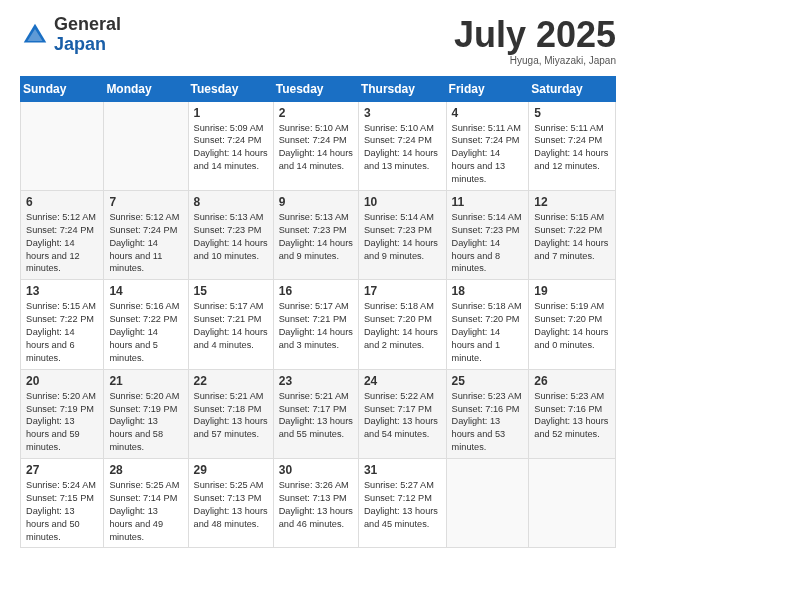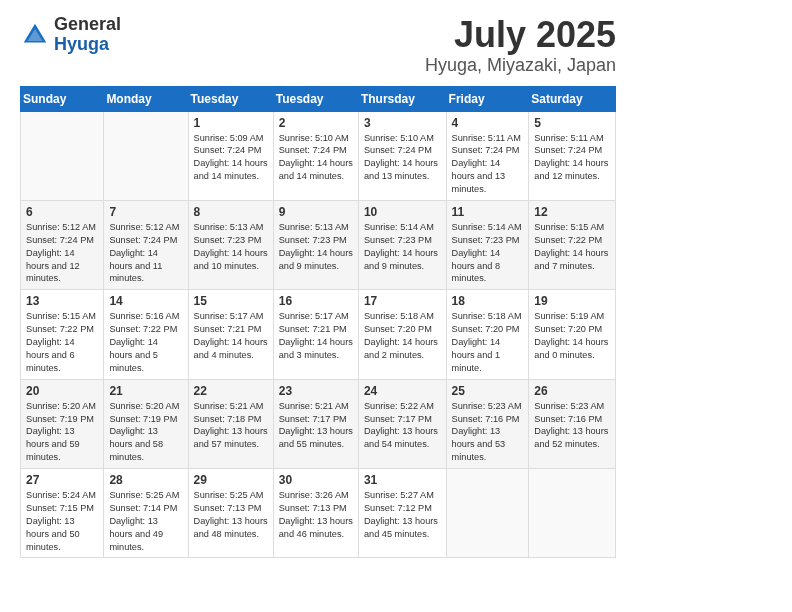--- a/index.html
+++ b/index.html
@@ -49,21 +49,21 @@
     .title-block {
       text-align: right;
     }
     .month-title {
       font-size: 36px;
       font-weight: bold;
       color: #333;
       line-height: 1.1;
     }
     .subtitle {
-      font-size: 18px;
+      font-size: 10px;
       color: #555;
     }
     .calendar {
       width: 100%;
       border-collapse: collapse;
       border: 1px solid #ccc;
     }
     .calendar th {
       background: #1a6fc4;
       color: #fff;
@@ -110,21 +110,21 @@
 
 <div class="page">
   <div class="header">
     <div class="logo">
       <svg class="logo-icon" viewBox="0 0 40 40">
         <polygon points="20,5 35,30 5,30" fill="#1a6fc4"></polygon>
         <polygon points="20,12 30,28 10,28" fill="#fff" opacity="0.3"></polygon>
       </svg>
       <div class="logo-text">
         <span class="logo-general">General</span>
-        <span class="logo-blue">Hyuga</span>
+        <span class="logo-blue">Japan</span>
       </div>
     </div>
     <div class="title-block">
       <div class="month-title">July 2025</div>
       <div class="subtitle">Hyuga, Miyazaki, Japan</div>
     </div>
   </div>
 
   <table class="calendar">
     <thead>

